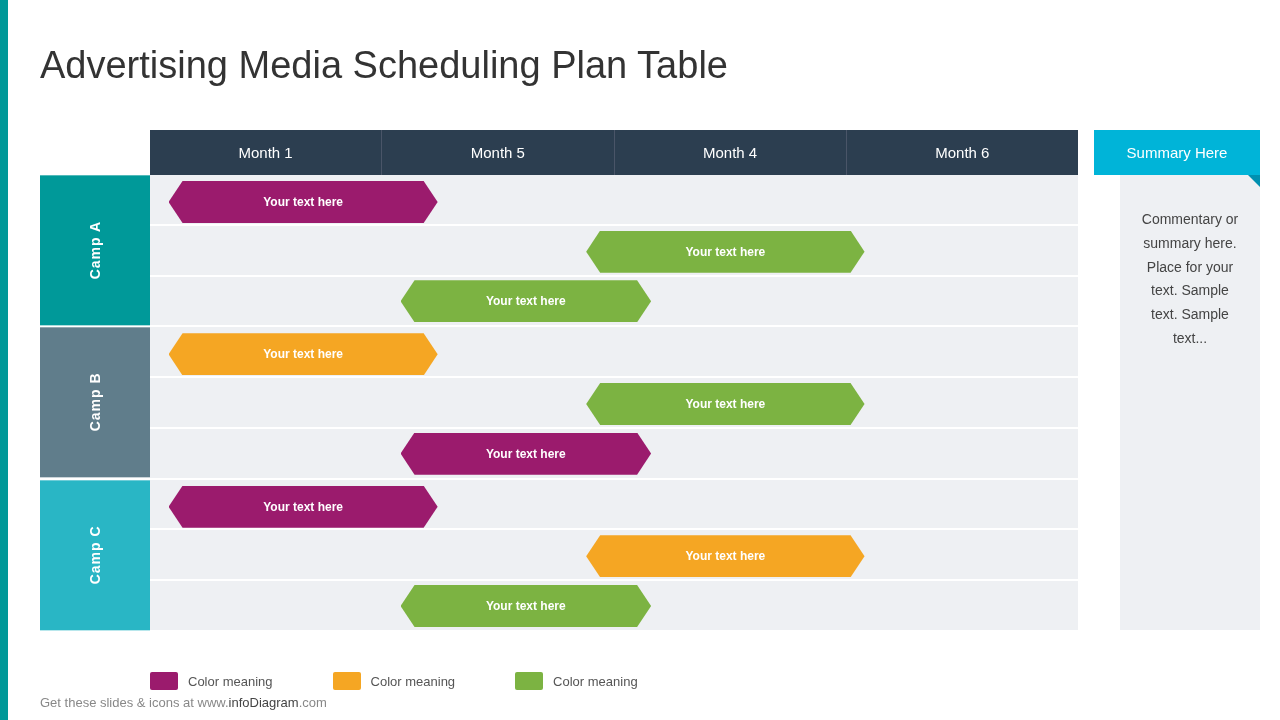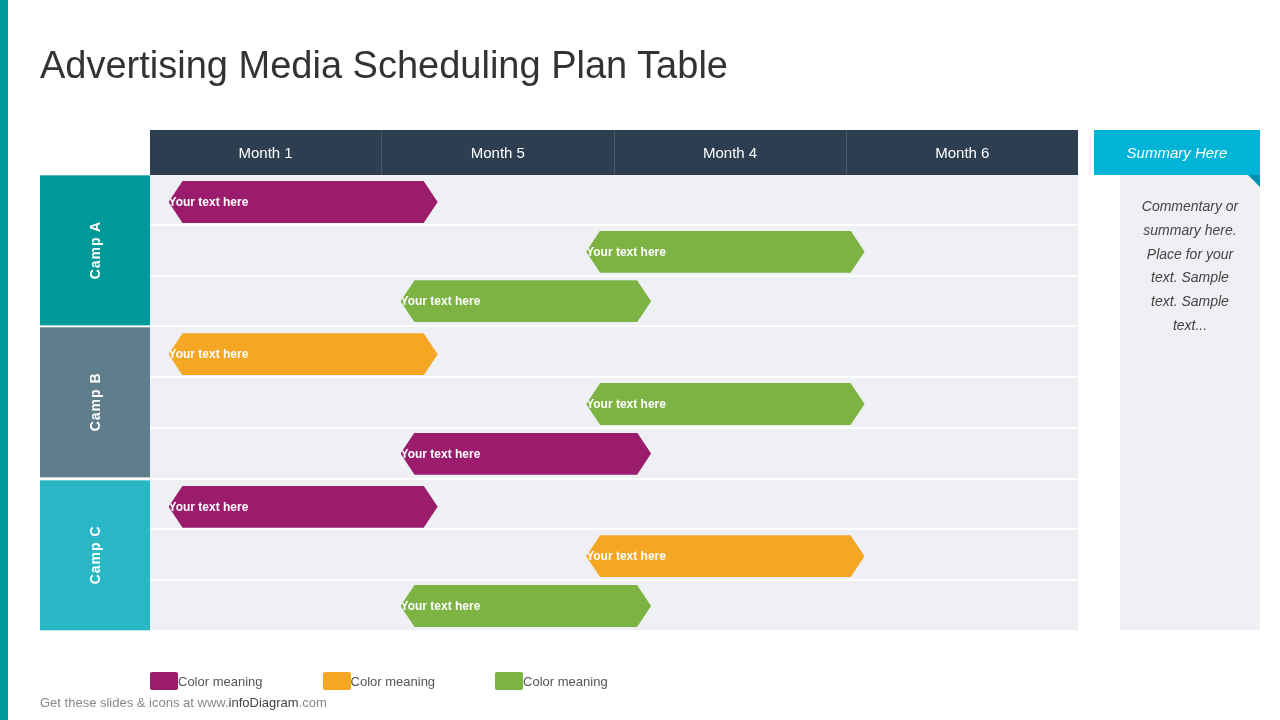--- a/index.html
+++ b/index.html
@@ -106,21 +106,20 @@
 
     .camp-a-color { background: #009999; }
     .camp-b-color { background: #607d8b; }
     .camp-c-color { background: #29b6c5; }
 
     
     .summary-panel {
       width: 166px;
       display: flex;
       flex-direction: column;
-      font-style: italic;
     }
 
     .summary-header {
       background: #00b4d8;
       color: #ffffff;
       text-align: center;
       padding: 14px 8px;
       font-size: 15px;
       font-weight: 500;
       position: relative;
@@ -133,41 +132,42 @@
       right: 0;
       width: 0;
       height: 0;
       border-left: 12px solid transparent;
       border-top: 12px solid #0090b0;
     }
 
     .summary-body {
       flex: 1;
       background: #eef0f3;
-      padding: 20px 16px;
+      padding: 33px 16px;
       font-size: 14px;
       color: #444;
       line-height: 1.7;
       text-align: center;
       margin-left: 26px;
     }
 
     
     .legend {
       position: absolute;
       bottom: 30px;
       left: 150px;
       display: flex;
       gap: 60px;
       align-items: center;
     }
 
     .legend-item {
       display: flex;
       align-items: center;
+      gap: 10px;
       font-size: 13px;
       color: #555;
     }
 
     .legend-swatch {
       width: 28px;
       height: 18px;
       border-radius: 2px;
     }
 
@@ -218,21 +218,21 @@
 
     .bars-layer {
       position: absolute;
       top: 0; left: 0; right: 0; bottom: 0;
     }
 
     .bar {
       position: absolute;
       display: flex;
       align-items: center;
-      justify-content: flex-start;
+      justify-content: center;
       font-size: 12px;
       font-weight: 700;
       color: #ffffff;
       white-space: nowrap;
     }
 
     
     .bar-arrow {
       clip-path: polygon(14px 0%, calc(100% - 14px) 0%, 100% 50%, calc(100% - 14px) 100%, 14px 100%, 0% 50%);
     }

